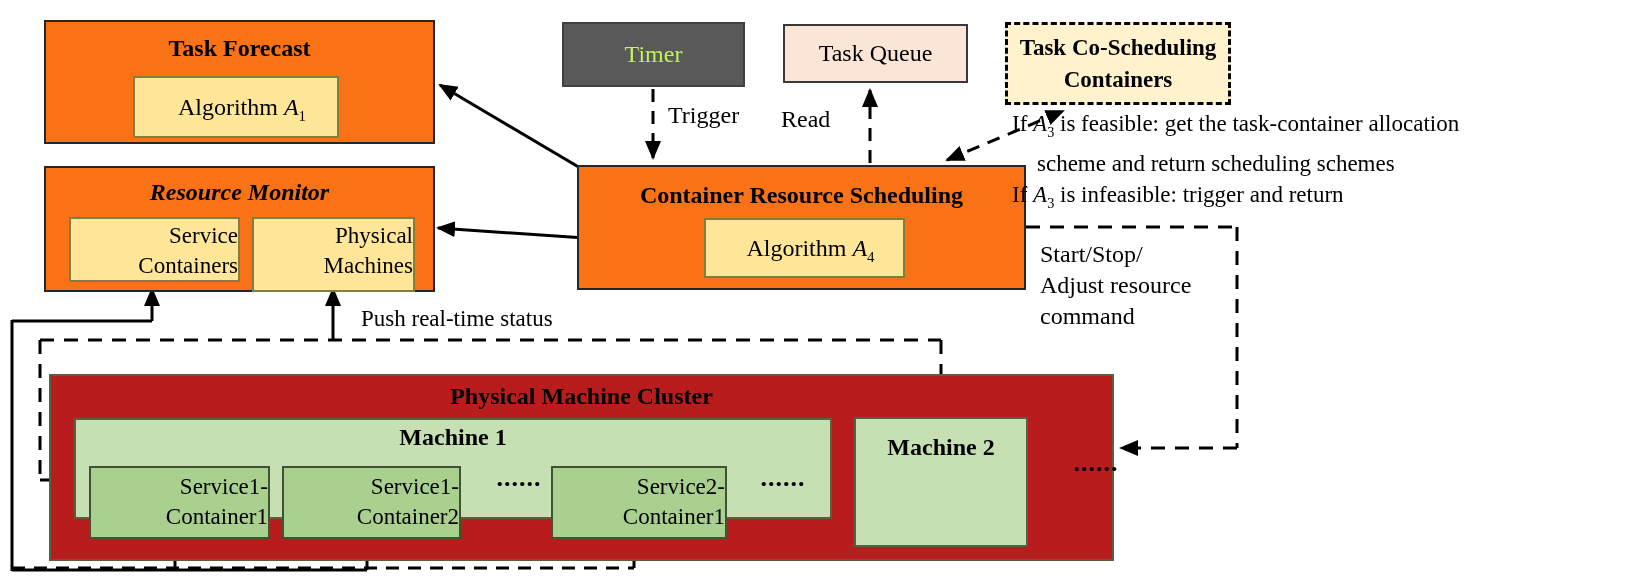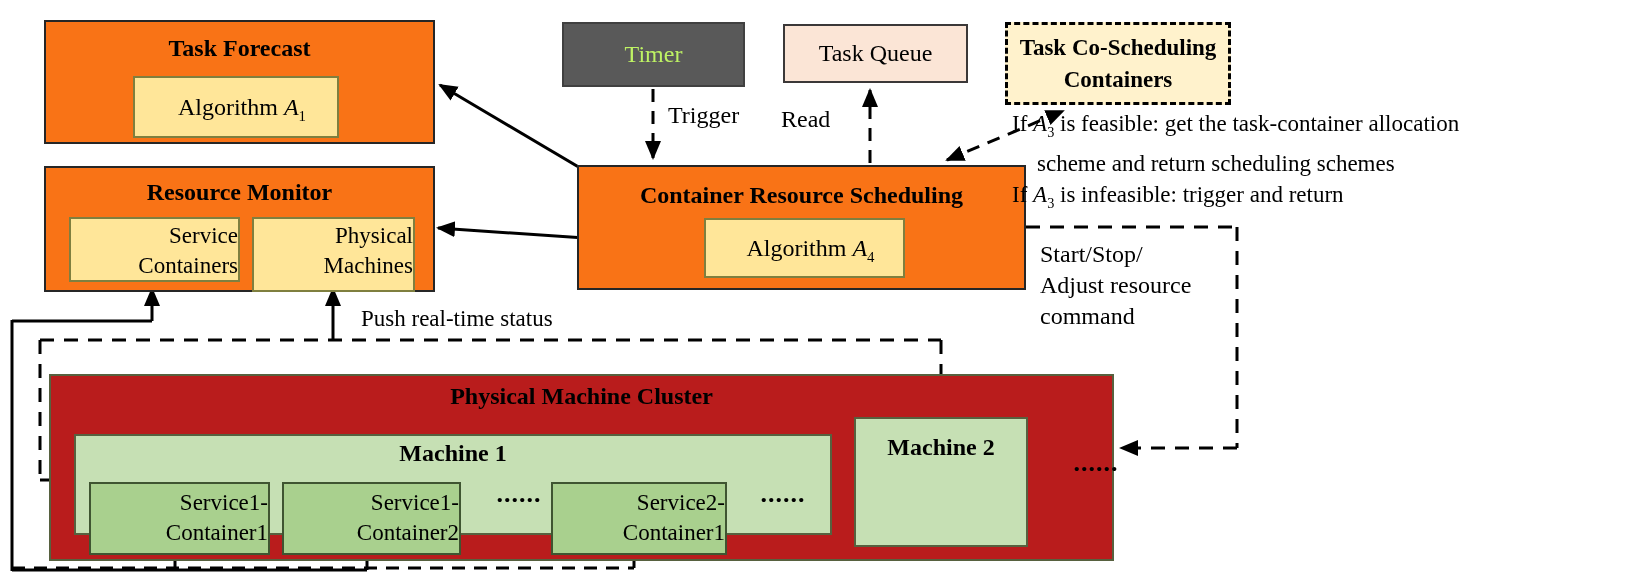--- a/index.html
+++ b/index.html
@@ -73,21 +73,21 @@
   </svg>
 
   <div class="box yellow" style="left:44px;top:20px;width:391px;height:124px;">
     <div class="title" style="margin-top:12px;">Task Forecast</div>
     <div class="box gold algo" style="left:87px;top:54px;width:206px;height:62px;line-height:58px;">
       <span>Algorithm </span><i>A</i><sub>1</sub>
     </div>
   </div>
 
   <div class="box yellow" style="left:44px;top:166px;width:391px;height:126px;">
-    <div class="title" style="margin-top:10px;">Resource Monitor</div>
+    <div class="title" style="margin-top:10px;font-style:italic;">Resource Monitor</div>
     <div class="box gold two-line" style="left:23px;top:49px;width:171px;height:65px;padding-top:2px;">
       <span style="display:block">Service</span>
       <span style="display:block">Containers</span>
     </div>
     <div class="box gold two-line" style="left:206px;top:49px;width:163px;height:75px;padding-top:2px;">
       <span style="display:block">Physical</span>
       <span style="display:block">Machines</span>
     </div>
   </div>
 
@@ -107,21 +107,21 @@
   <div class="box yellow" style="left:577px;top:165px;width:449px;height:125px;">
     <div class="title" style="margin-top:14px;">Container Resource Scheduling</div>
     <div class="box gold algo" style="left:125px;top:51px;width:201px;height:60px;line-height:56px;">
       <span>Algorithm </span><i>A</i><sub>4</sub>
     </div>
   </div>
 
   <div class="box green-outer" style="left:49px;top:374px;width:1065px;height:187px;">
     <div class="title" style="margin-top:6px;">Physical Machine Cluster</div>
 
-    <div class="box green-mid" style="left:23px;top:58px;width:758px;height:101px;">
+    <div class="box green-mid" style="left:23px;top:42px;width:758px;height:101px;">
       <div class="title" style="margin-top:3px;font-size:24px;">Machine 1</div>
       <div class="box green-box two-line" style="left:13px;top:46px;width:181px;height:73px;padding-top:4px;">
         <span style="display:block">Service1-</span>
         <span style="display:block">Container1</span>
       </div>
       <div class="box green-box two-line" style="left:206px;top:46px;width:179px;height:73px;padding-top:4px;">
         <span style="display:block">Service1-</span>
         <span style="display:block">Container2</span>
       </div>
       <div class="abs dots" style="left:398px;top:43px;width:90px;text-align:center;">......</div>

